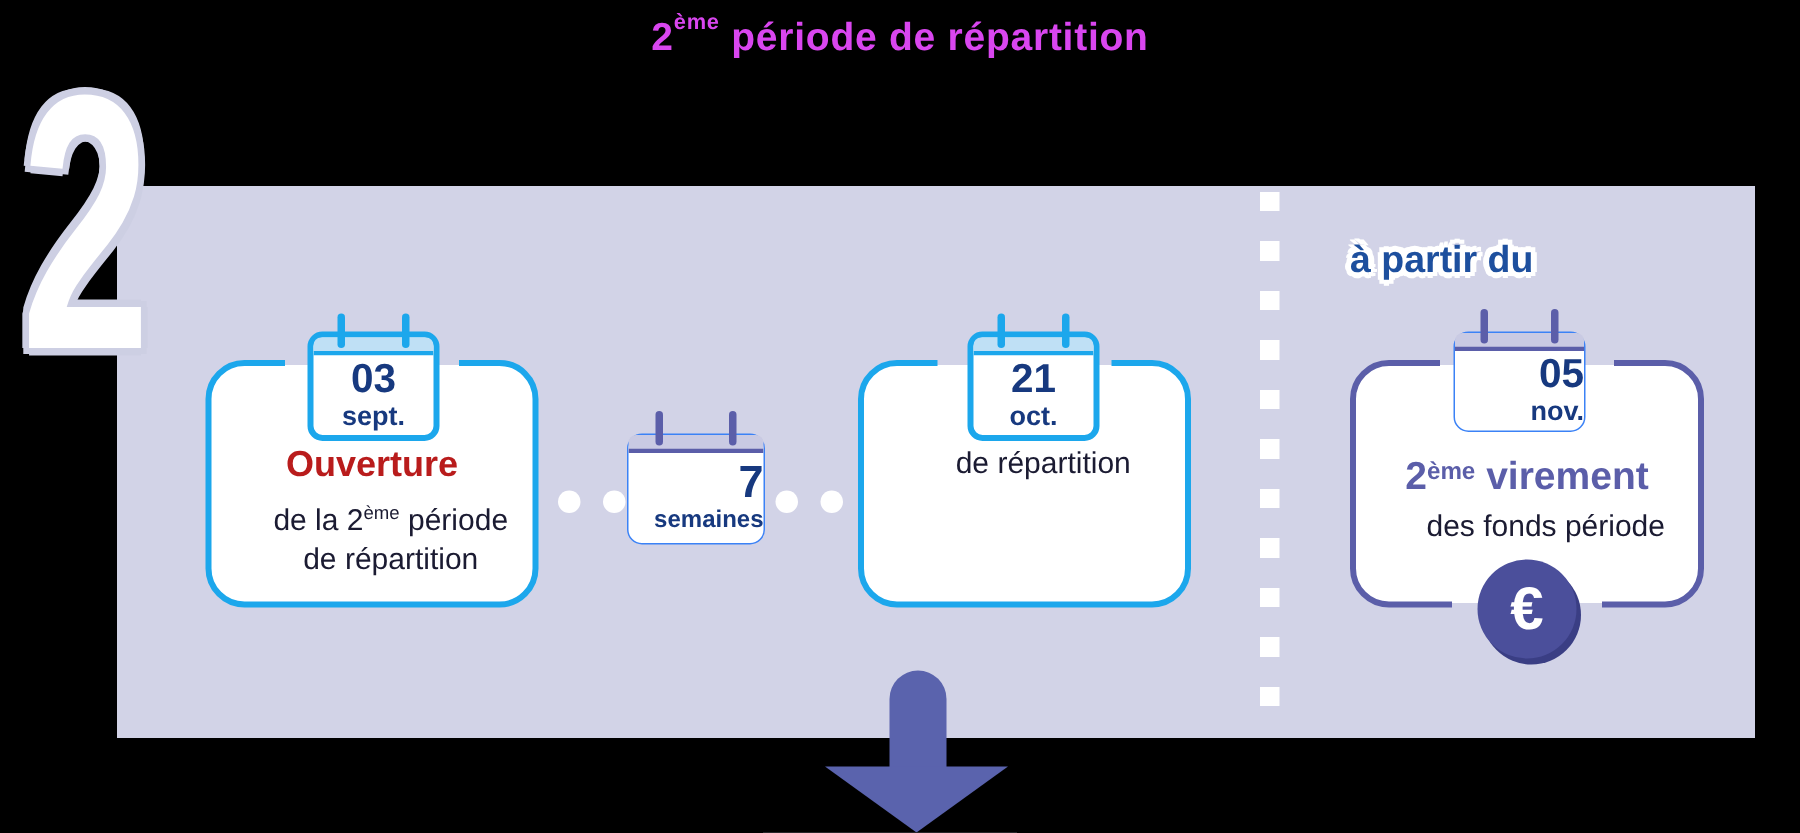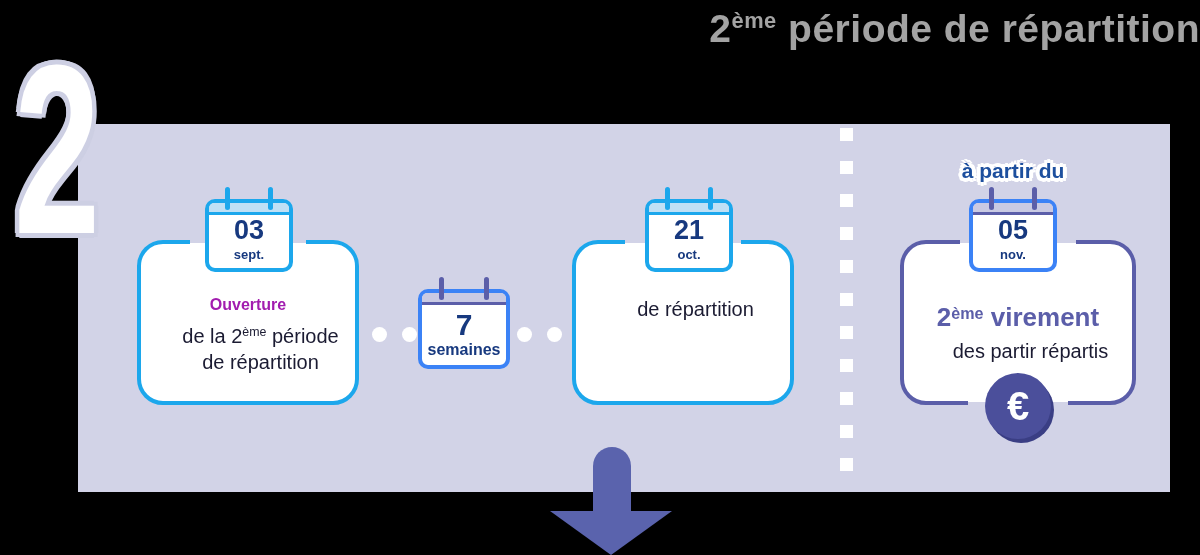--- a/index.html
+++ b/index.html
@@ -6,22 +6,22 @@
   * { box-sizing:border-box; }
   #canvas {
     position:relative; width:1200px; height:555px;
     background:#000; overflow:hidden;
     font-family:"Liberation Sans", sans-serif;
   }
 
   
   .page-title {
     position:absolute; left:0; top:7px; width:1200px;
-    text-align:right; font-size:39px; font-weight:bold;
-    color:#a3a3a3; letter-spacing:0.5px;
+    text-align:center; font-size:26px; font-weight:bold;
+    color:#d946ef; letter-spacing:0.5px;
   }
   .page-title sup { font-size:0.56em; vertical-align:14px; }
 
   
   .step-number {
     position:absolute; left:14px; top:28px;
     font-size:242px; line-height:1; font-weight:bold; color:#ffffff;
     transform:scaleX(0.64); transform-origin:left top; z-index:5;
     text-shadow:
       7px 0 0 #cdcfe3, -7px 0 0 #cdcfe3, 0 5px 0 #cdcfe3, 0 -5px 0 #cdcfe3,
@@ -47,67 +47,67 @@
     background:linear-gradient(to bottom, #d2d3e7 50%, #ffffff 50%);
     z-index:1;
   }
   .coin-notch {
     position:absolute; bottom:-9px; left:50%; transform:translateX(-50%);
     width:100px; height:16px;
     background:linear-gradient(to bottom, #ffffff 50%, #d2d3e7 50%);
     z-index:1;
   }
   .card-content { position:relative; z-index:2; padding-top:52px; }
-  .card-heading { font-size:16px; font-weight:bold; color:#a21caf; margin-bottom:5px; }
+  .card-heading { font-size:24px; font-weight:bold; color:#b91c1c; margin-bottom:5px; }
   .card-heading.purple-text { color:#5b5ea9; font-size:26px; }
   .card-line { font-size:20px; line-height:26px; color:#1b1b32;margin-left:25px; }
   .card-line sup, .card-heading sup { font-size:0.62em; vertical-align:7px; }
 
   
   .cal {
     position:absolute; background:#fff; border-radius:10px; z-index:3;
     text-align:center;
   }
   .cal.blue-cal   { border:4px solid #1ca7ec; }
-  .cal.purple-cal { border:4px solid #3b82f6; }
+  .cal.purple-cal { border:1px solid #3b82f6;text-align:right; }
   .cal-band { height:12px; border-radius:5px 5px 0 0; }
   .blue-cal   .cal-band { background:#bfe0f5; border-bottom:3px solid #1ca7ec; }
   .purple-cal .cal-band { background:#c9cae3; border-bottom:3px solid #5b5ea9; }
   .cal-tick {
     position:absolute; top:-16px; width:5px; height:23px; border-radius:3px;
   }
   .blue-cal   .cal-tick { background:#1ca7ec; }
   .purple-cal .cal-tick { background:#5b5ea9; }
   .cal-tick.t1 { left:20%; }
   .cal-tick.t2 { right:20%; }
   .cal-day   { font-size:27px; font-weight:bold; color:#17397f; line-height:29px; margin-top:1px; }
-  .cal-month { font-size:13px; font-weight:bold; color:#17397f; line-height:20px; padding-bottom:3px; }
-
-  .cal-lg { width:88px; }
+  .cal-month { font-size:18px; font-weight:bold; color:#17397f; line-height:20px; padding-bottom:3px; }
+
+  .cal-lg { width:88px;margin-top:22px; }
   .cal-top { top:199px; }
   .cal-mid { left:418px; top:289px; width:92px; }
   .cal-mid .cal-day { font-size:30px; line-height:33px; margin-top:3px; }
   .cal-mid .cal-month { font-size:16px; line-height:18px; padding-bottom:6px; }
 
   
   .dot {
     position:absolute; top:327px; width:15px; height:15px;
     border-radius:50%; background:#fff; z-index:2;
   }
 
   
   .dashed-divider {
     position:absolute; left:840px; top:128px; width:13px; height:358px; z-index:2;
     background:repeating-linear-gradient(to bottom, #ffffff 0 13px, rgba(255,255,255,0) 13px 33px);
   }
 
   
   .payment-intro {
-    position:absolute; left:900px; top:159px; width:226px; text-align:center;
-    font-size:21px; font-weight:bold; color:#1d4f9e; z-index:2;
+    position:absolute; left:900px; top:159px; width:226px; 
+    font-size:25px; font-weight:bold; color:#1d4f9e; z-index:2;
     text-shadow:
       4px 0 0 #fff, -4px 0 0 #fff, 0 4px 0 #fff, 0 -4px 0 #fff,
       3px 3px 0 #fff, -3px 3px 0 #fff, 3px -3px 0 #fff, -3px -3px 0 #fff;
   }
   .euro-coin {
     position:absolute; left:985px; top:373px; width:66px; height:66px;
     border-radius:50%; background:#4b4f9b; z-index:4;
     box-shadow:3px 4px 0 0 #3a3e84;
     display:flex; align-items:center; justify-content:center;
     color:#fff; font-size:40px; font-weight:bold;
@@ -183,21 +183,21 @@
 
   <div class="dashed-divider"></div>
 
   <div class="payment-intro">à partir du</div>
 
   <div class="card purple" style="left:900px;">
     <div class="card-notch"></div>
     <div class="coin-notch"></div>
     <div class="card-content" style="padding-top:58px;">
       <div class="card-heading purple-text"><span>2</span><sup>ème</sup><span> virement</span></div>
-      <div class="card-line">des partir répartis</div>
+      <div class="card-line">des fonds période</div>
     </div>
   </div>
 
   <div class="cal purple-cal cal-lg cal-top" style="left:969px;">
     <span class="cal-tick t1"></span>
     <span class="cal-tick t2"></span>
     <div class="cal-band"></div>
     <div class="cal-day">05</div>
     <div class="cal-month">nov.</div>
   </div>

